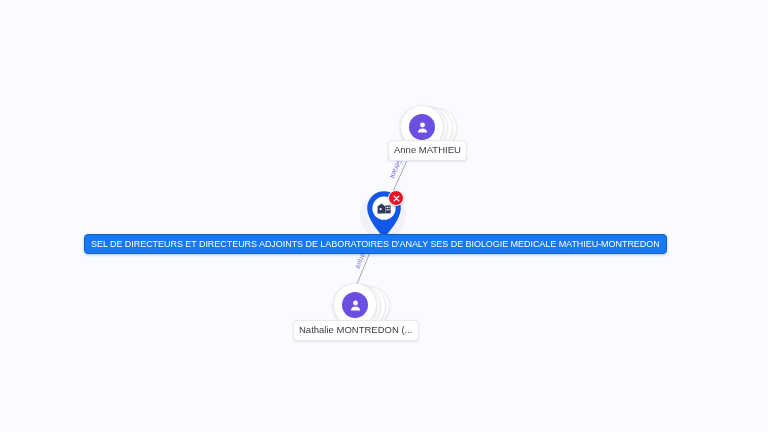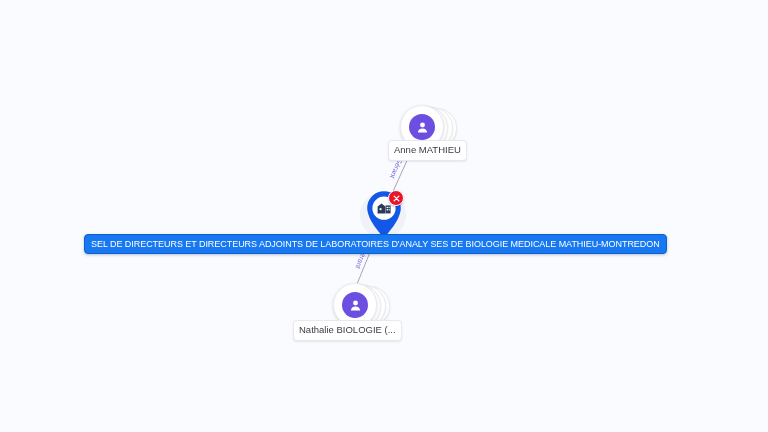--- a/index.html
+++ b/index.html
@@ -213,15 +213,15 @@
     <div class="avatar-disc">
       <div class="avatar-inner">
         <svg width="15" height="15" viewBox="0 0 24 24" fill="#ffffff">
           <circle cx="12" cy="8" r="3.9"></circle>
           <path d="M4.6 20c0-4.1 3.3-6.6 7.4-6.6s7.4 2.5 7.4 6.6z"></path>
         </svg>
       </div>
     </div>
   </div>
 
-  <div class="node-label" style="left:293px; top:320px;">Nathalie BIOLOGIE (...</div>
+  <div class="node-label" style="left:293px; top:320px;">Nathalie MONTREDON (...</div>
 
 </div>
 
 </body></html>

